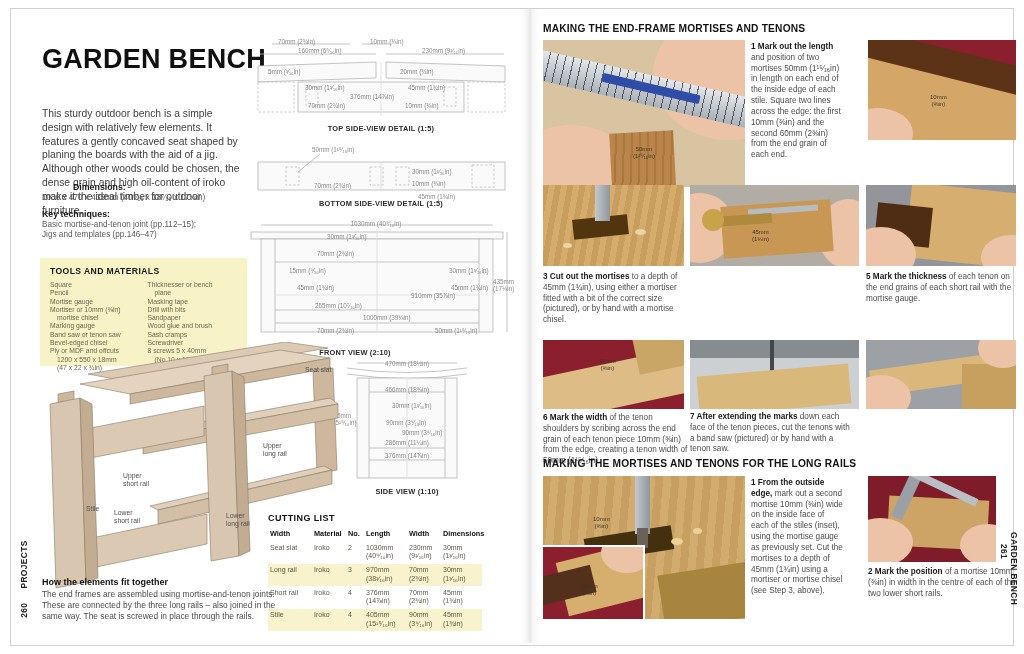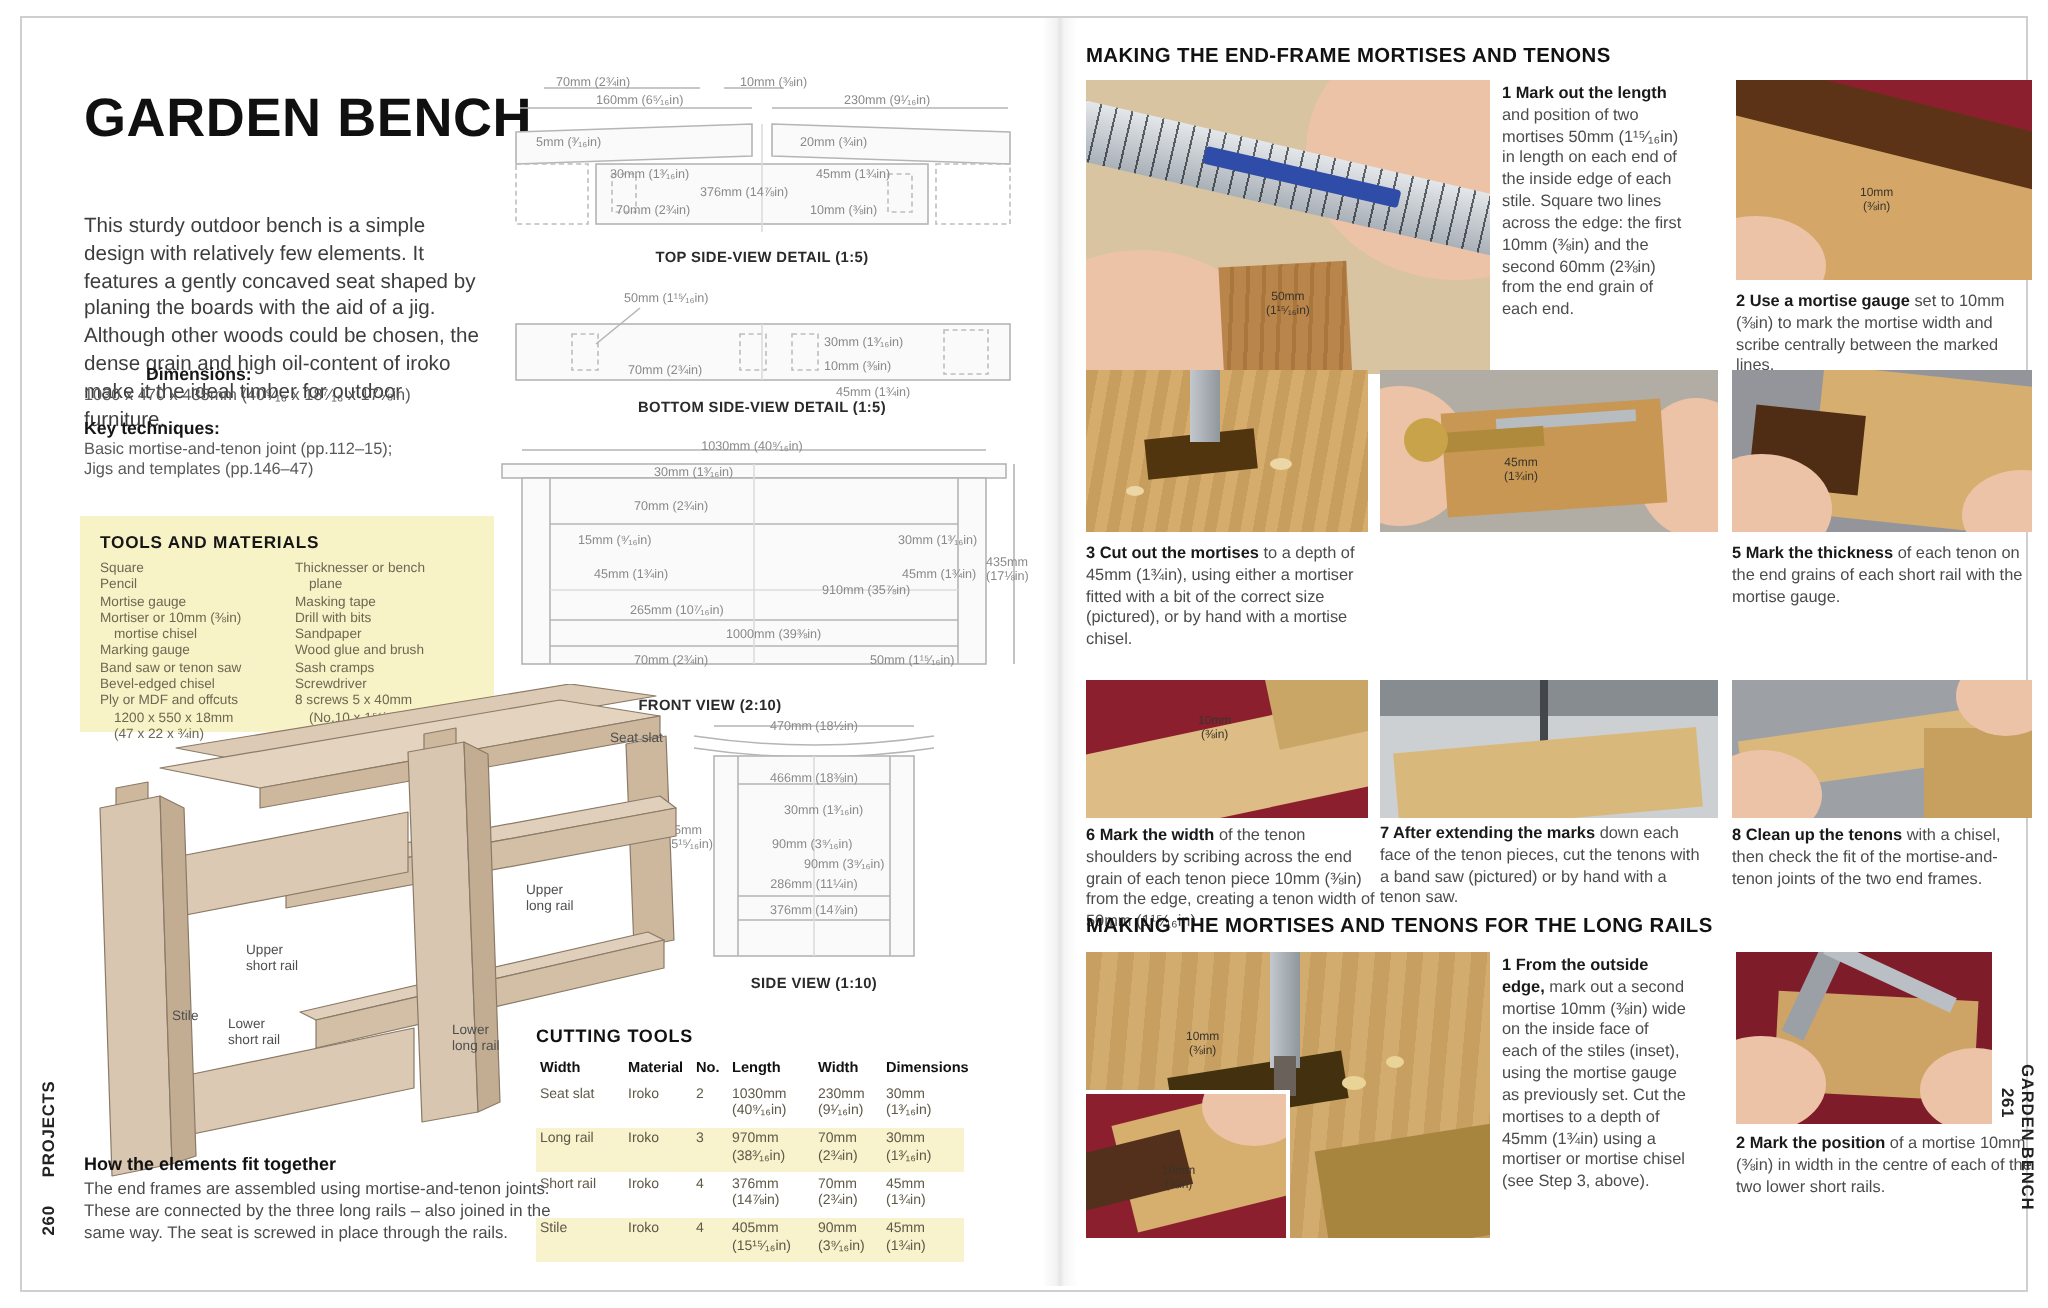--- a/index.html
+++ b/index.html
@@ -234,21 +234,21 @@
       <span class="illab" style="left: 56px; top: 163px;">Stile</span>
       <span class="illab" style="left: 84px; top: 167px;">Lower
 short rail</span>
       <span class="illab" style="left: 196px; top: 170px;">Lower
 long rail</span>
     </div>
 
   <div class="fit-h">How the elements fit together</div>
   <div class="fit-b">The end frames are assembled using mortise-and-tenon joints. These are connected by the three long rails – also joined in the same way. The seat is screwed in place through the rails.</div>
 
-  <div class="cl-title">CUTTING TOOLS</div>
+  <div class="cl-title">CUTTING LIST</div>
   <table class="cl">
     <colgroup>
         <col style="width:44px">
         <col style="width:34px">
         <col style="width:18px">
         <col style="width:43px">
         <col style="width:34px">
         <col style="width:41px">
       </colgroup>
     <thead>
@@ -329,24 +329,20 @@
     <span>and position of two mortises 50mm (1¹⁵⁄₁₆in) in length on each end of the inside edge of each stile. Square two lines across the edge: the first 10mm (⅜in) and the second 60mm (2⅜in) from the end grain of each end.</span>
   </div>
 
   <div class="photo" style="left:868px;top:40px;width:148px;height:100px;background:#8c1f2e;">
     <div class="shape" style="left:-15px;top:28px;width:200px;height:95px;background:#d4a768;transform:rotate(14deg);"></div>
     <div class="shape" style="left:-10px;top:8px;width:170px;height:28px;background:#5d3317;transform:rotate(14deg);"></div>
     <div class="shape hand" style="left:-25px;top:68px;width:70px;height:50px;"></div>
     <span class="note" style="left:62px;top:54px;">10mm
 (⅜in)</span>
   </div>
-  <div class="step" style="left:868px;top:146px;width:150px;">
-    <b>2  Use a mortise gauge</b>
-    <span>set to 10mm (⅜in) to mark the mortise width and scribe centrally between the marked lines.</span>
-  </div>
 
   <div class="photo" style="left:543px;top:185px;width:141px;height:81px;background:repeating-linear-gradient(100deg,#c79e5e 0 6px,#d5ac6c 6px 12px);">
     <div class="shape" style="left:30px;top:32px;width:55px;height:20px;background:#50350f;transform:rotate(-6deg);"></div>
     <div class="shape" style="left:52px;top:-6px;width:15px;height:42px;background:linear-gradient(90deg,#c3c8cd,#8f969c);"></div>
     <div class="shape" style="left:92px;top:44px;width:11px;height:6px;background:#ecd6a5;border-radius:50%;"></div>
     <div class="shape" style="left:20px;top:58px;width:9px;height:5px;background:#ecd6a5;border-radius:50%;"></div>
   </div>
   <div class="photo" style="left:690px;top:185px;width:169px;height:81px;background:#b2ada4;">
     <div class="shape hand" style="left:-25px;top:8px;width:70px;height:70px;"></div>
     <div class="shape hand" style="left:128px;top:14px;width:60px;height:70px;"></div>
@@ -389,24 +385,20 @@
     <div class="shape hand" style="left:-15px;top:35px;width:60px;height:45px;"></div>
     <div class="shape hand" style="left:112px;top:-12px;width:50px;height:40px;"></div>
   </div>
   <div class="step" style="left:543px;top:413px;width:146px;">
     <b>6  Mark the width</b>
     <span>of the tenon shoulders by scribing across the end grain of each tenon piece 10mm (⅜in) from the edge, creating a tenon width of 50mm (1¹⁵⁄₁₆in).</span>
   </div>
   <div class="step" style="left:690px;top:412px;width:162px;">
     <b>7  After extending the marks</b>
     <span>down each face of the tenon pieces, cut the tenons with a band saw (pictured) or by hand with a tenon saw.</span>
-  </div>
-  <div class="step" style="left:866px;top:413px;width:152px;">
-    <b>8  Clean up the tenons</b>
-    <span>with a chisel, then check the fit of the mortise-and-tenon joints of the two end frames.</span>
   </div>
 
   <div class="sec-h" style="left:543px;top:458px;">MAKING THE MORTISES AND TENONS FOR THE LONG RAILS</div>
 
   <div class="photo" style="left:543px;top:476px;width:202px;height:143px;background:repeating-linear-gradient(95deg,#c79f61 0 8px,#d2ab6e 8px 16px);">
     <div class="shape" style="left:118px;top:92px;width:95px;height:55px;background:#a8853e;transform:rotate(-9deg);"></div>
     <div class="shape" style="left:42px;top:56px;width:88px;height:24px;background:#42300f;transform:rotate(-9deg);"></div>
     <div class="shape" style="left:92px;top:-10px;width:15px;height:68px;background:linear-gradient(90deg,#c2c8ce,#8f969c);"></div>
     <div class="shape" style="left:94px;top:52px;width:11px;height:20px;background:#6a625a;"></div>
     <div class="shape" style="left:128px;top:62px;width:12px;height:7px;background:#ead396;border-radius:50%;"></div>

